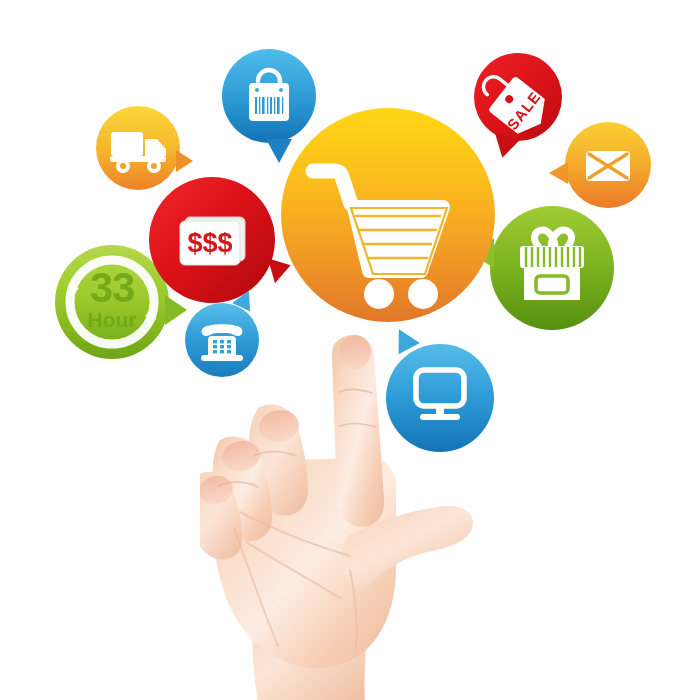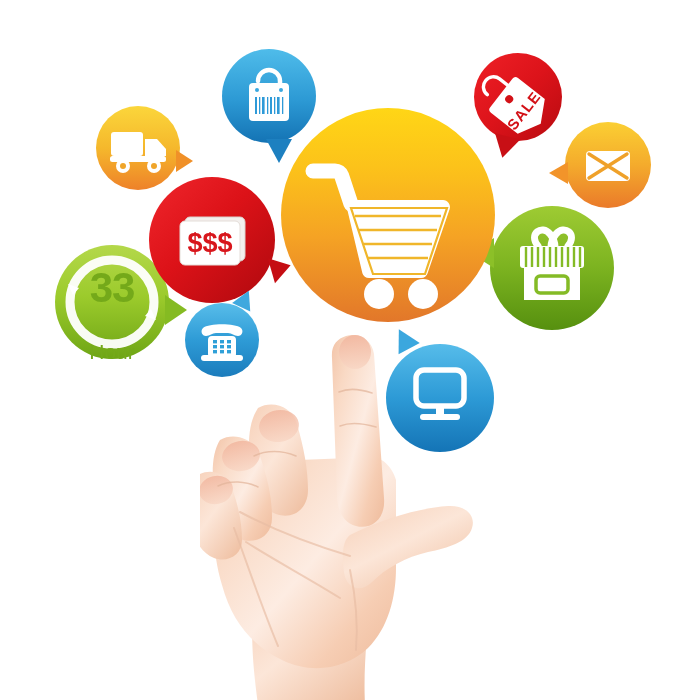--- a/index.html
+++ b/index.html
@@ -7,21 +7,21 @@
   #scene{position:relative;width:700px;height:700px;background:#ffffff;overflow:hidden;}
 
   .bubble{position:absolute;border-radius:50%;}
   .tail{position:absolute;width:0;height:0;}
 
   
   .ico{position:absolute;left:0;top:0;width:100%;height:100%;}
 
   
   .h24-num{font-weight:bold;letter-spacing:-1px;line-height:1;}
-  .h24-word{font-weight:normal;line-height:1;margin-top:32px;}
+  .h24-word{font-weight:bold;line-height:1;}
 
   .dollars{font-weight:bold;font-family:"Liberation Sans",sans-serif;}
 
   .saletxt{font-weight:bold;letter-spacing:1px;font-family:"Liberation Sans",sans-serif;}
 
   
   #hand{position:absolute;}
 </style>
 </head>
 <body>

